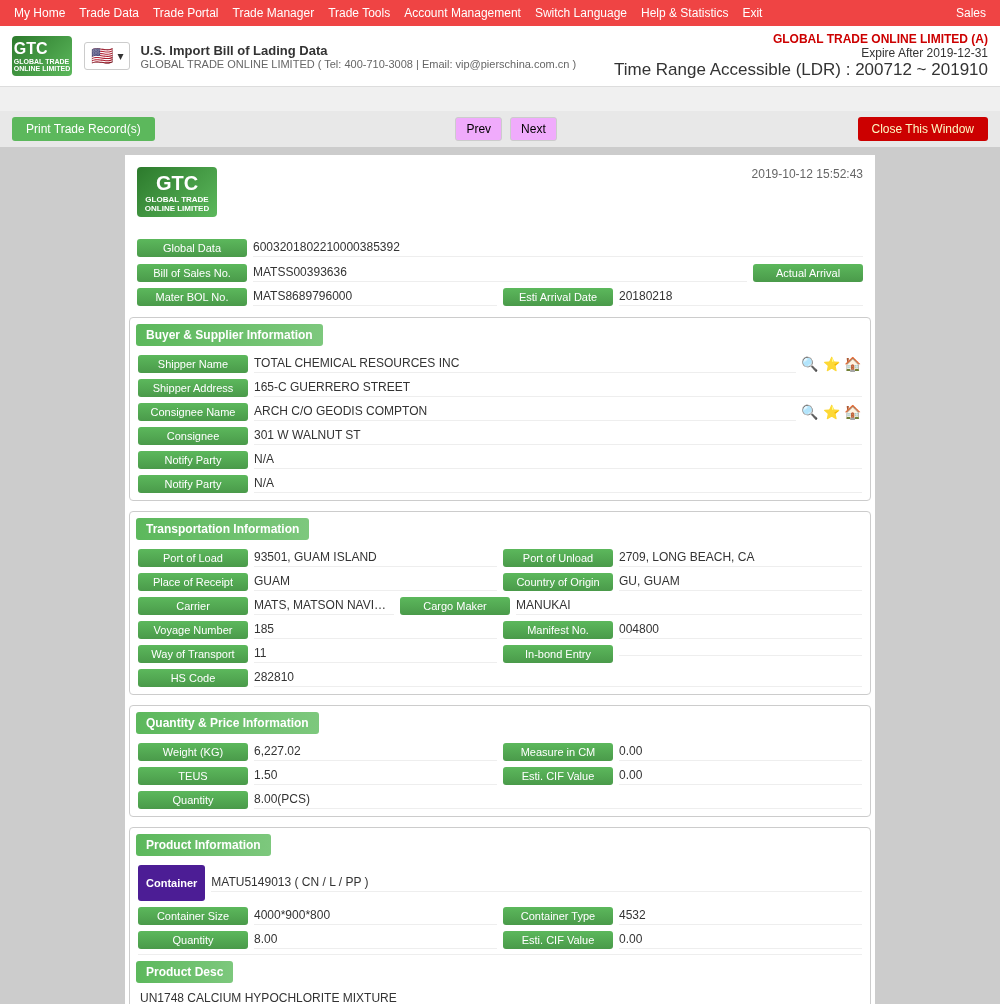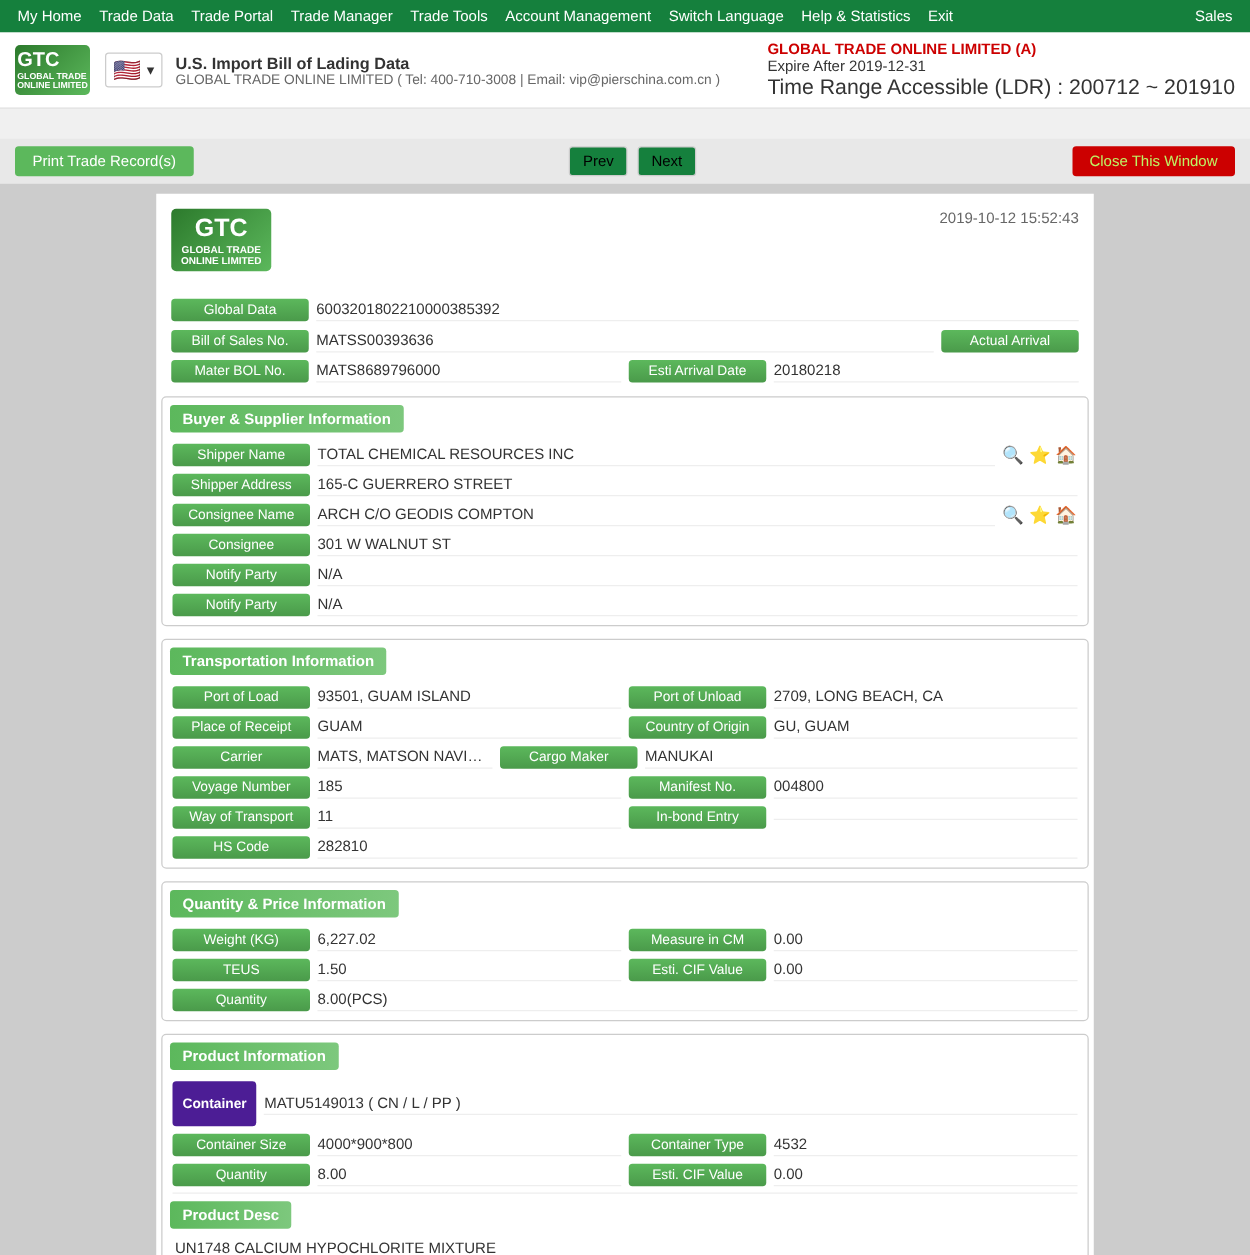--- a/index.html
+++ b/index.html
@@ -1,41 +1,41 @@
 <!DOCTYPE html>
 <html><head>
   <meta charset="utf-8">
   <style>
     * { box-sizing: border-box; margin: 0; padding: 0; }
     body { font-family: Arial, sans-serif; font-size: 12px; background: #f0f0f0; color: #333; }
 
     
-    .top-nav { background: #15803d; color: #fff; display: flex; align-items: center; padding: 4px 8px; gap: 2px; font-size: 12px; }
+    .top-nav { background: #ef4444; color: #fff; display: flex; align-items: center; padding: 4px 8px; gap: 2px; font-size: 12px; }
     .top-nav span { cursor: pointer; padding: 2px 6px; }
     .top-nav .spacer { flex: 1; }
 
     
     .header-bar { background: #fff; display: flex; align-items: center; padding: 6px 12px; border-bottom: 1px solid #ddd; }
     .logo { display: flex; align-items: center; gap: 4px; margin-right: 12px; }
     .logo-box { width: 60px; height: 40px; background: linear-gradient(135deg, #2c7a2c, #5cb85c); border-radius: 4px; display: flex; align-items: center; justify-content: center; color: #fff; font-weight: bold; font-size: 14px; }
     .flag-selector { display: flex; align-items: center; gap: 4px; border: 1px solid #ccc; padding: 2px 6px; border-radius: 3px; cursor: pointer; }
     .flag { font-size: 18px; }
     .site-info { margin-left: 10px; }
     .site-info .title { font-weight: bold; font-size: 13px; color: #333; }
     .site-info .contact { font-size: 11px; color: #666; }
-    .account-info { margin-left: auto; }
+    .account-info { margin-left: auto; text-align: right; }
     .account-info .company { color: #cc0000; font-weight: bold; font-size: 12px; }
     .account-info .expire { color: #333; font-size: 12px; }
     .account-info .range { color: #333; font-size: 17px; }
 
     
     .action-bar { background: #e8e8e8; display: flex; align-items: center; padding: 6px 12px; gap: 8px; margin-top: 24px; }
     .btn-print { background: #5cb85c; color: #fff; border: none; padding: 5px 14px; border-radius: 3px; cursor: pointer; font-size: 12px; }
-    .btn-close { background: #cc0000; color: #bef264; border: none; padding: 5px 14px; border-radius: 3px; cursor: pointer; font-size: 12px; }
-    .btn-nav { background: #15803d; border: 1px solid #ccc; padding: 4px 10px; border-radius: 3px; cursor: pointer; font-size: 12px; }
+    .btn-close { background: #cc0000; color: #fef9c3; border: none; padding: 5px 14px; border-radius: 3px; cursor: pointer; font-size: 12px; }
+    .btn-nav { background: #f0abfc; border: 1px solid #ccc; padding: 4px 10px; border-radius: 3px; cursor: pointer; font-size: 12px; }
     .spacer { flex: 1; }
 
     
     .record-header { display: flex; justify-content: space-between; align-items: flex-start; margin-bottom: 10px; padding: 8px; }
     .record-logo { display: flex; align-items: center; gap: 4px; }
     .record-logo-box { width: 80px; height: 50px; background: linear-gradient(135deg, #2c7a2c, #5cb85c); border-radius: 4px; display: flex; align-items: center; justify-content: center; color: #fff; font-weight: bold; font-size: 10px; }
     .record-timestamp { color: #666; font-size: 12px; }
 
     
     .section { border: 1px solid #ccc; border-radius: 4px; margin-bottom: 10px; overflow: hidden; }

